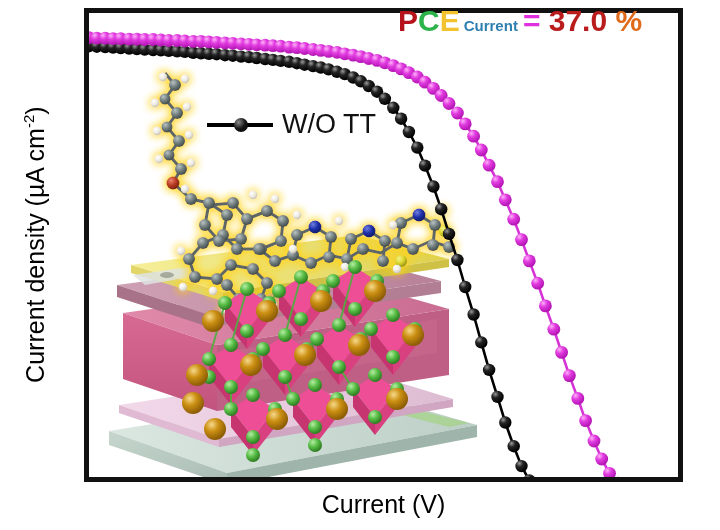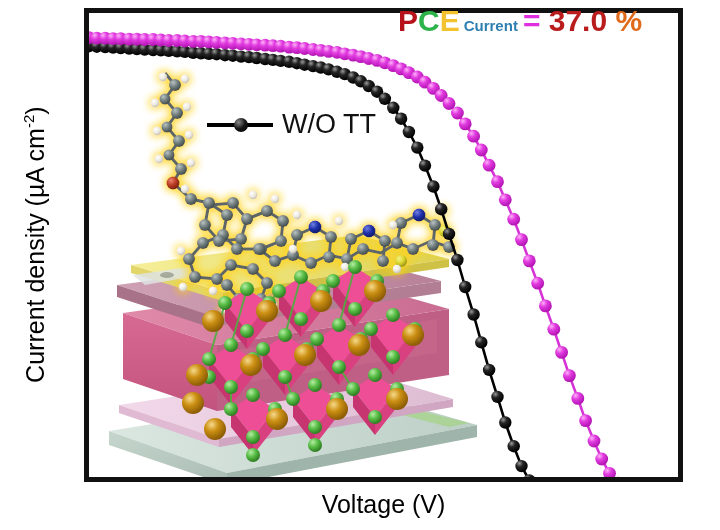--- a/index.html
+++ b/index.html
@@ -57,21 +57,21 @@
 </style>
 </head>
 <body>
 
 <div id="figure">
 
   <div id="y-axis-title">
     <span>Current density (µA cm</span><sup>-2</sup><span>)</span>
   </div>
 
-  <div id="x-axis-title">Voltage (V)</div>
+  <div id="x-axis-title">Current (V)</div>
 
   <div id="plot-frame">
     <div id="plot-area">
 
       <div id="inset">
         <svg width="390" height="430" viewBox="0 0 390 430" xmlns="http://www.w3.org/2000/svg">
           <defs>
             <linearGradient id="gSub" x1="0" y1="0" x2="1" y2="1">
               <stop offset="0" stop-color="#c6d6cd"></stop>
                 <stop offset="1" stop-color="#a9bcb3"></stop>

